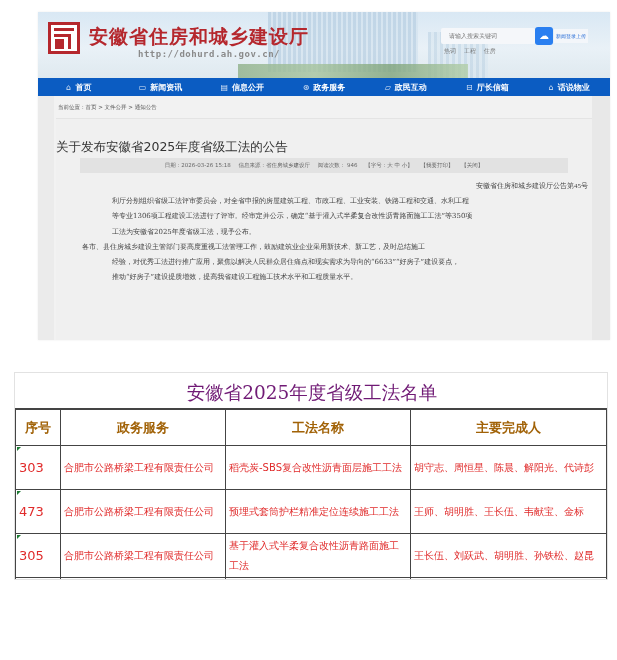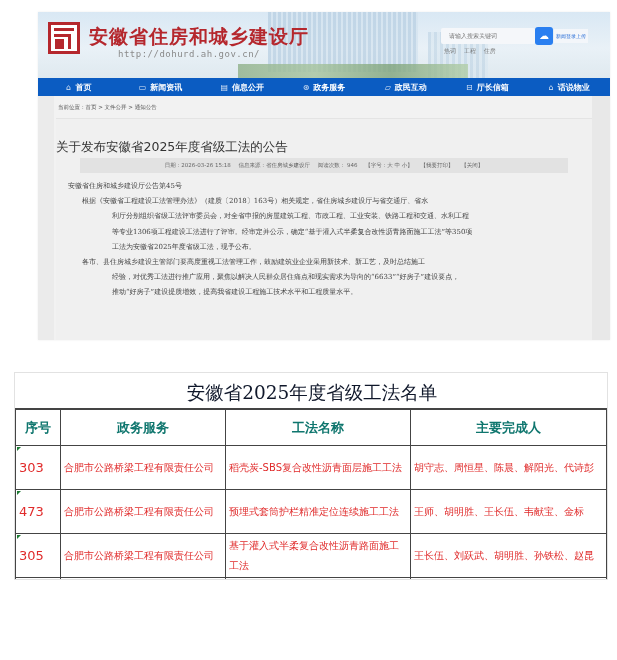--- a/index.html
+++ b/index.html
@@ -15,49 +15,49 @@
   .building2 { position: absolute; left: 390px; top: 20px; width: 60px; height: 46px;
     background: repeating-linear-gradient(90deg, #bcd2e3 0 3px, #d8e6f0 3px 6px); opacity: .6; }
   .trees { position: absolute; left: 200px; top: 52px; width: 230px; height: 14px;
     background: linear-gradient(90deg, #8fb089, #a7c49e, #7fa37a, #b3cfa9); opacity: .8; }
   .logo-box { position: absolute; left: 10px; top: 10px; width: 32px; height: 32px; border: 3px solid #b5272d; background: #fff; }
   .logo-box .l1 { position: absolute; left: 3px; top: 3px; width: 20px; height: 3px; background: #b5272d; }
   .logo-box .l2 { position: absolute; left: 3px; top: 9px; width: 14px; height: 3px; background: #b5272d; }
   .logo-box .l3 { position: absolute; left: 4px; top: 14px; width: 9px; height: 10px; background: #b5272d; }
   .logo-box .l4 { position: absolute; left: 17px; top: 9px; width: 3px; height: 15px; background: #b5272d; }
   .site-title { position: absolute; left: 51px; top: 12px; font-size: 19px; font-weight: bold; color: #b5272d; letter-spacing: 1px; white-space: nowrap; }
-  .site-url { position: absolute; left: 80px; top: 37px; font-size: 9px; color: #8a8a8a; font-family: "DejaVu Sans Mono", monospace; letter-spacing: .5px; }
+  .site-url { position: absolute; left: 100px; top: 37px; font-size: 9px; color: #8a8a8a; font-family: "DejaVu Sans Mono", monospace; letter-spacing: .5px; font-weight: bold; }
   .search-box { position: absolute; left: 403px; top: 16px; width: 94px; height: 16px; background: #f5f7fa; border-radius: 2px; font-size: 6px; color: #777; padding: 4px 0 0 8px; }
   .search-btn { position: absolute; left: 497px; top: 15px; width: 18px; height: 18px; background: #2a7ff0; border-radius: 3px; color: #fff; font-size: 10px; text-align: center; line-height: 18px; }
   .login-link { position: absolute; left: 516px; top: 17px; width: 34px; height: 14px; background: #f3f6fa; font-size: 5px; color: #2a6fd8; line-height: 14px; padding-left: 2px; white-space: nowrap; }
   .hot-words { position: absolute; left: 406px; top: 35px; font-size: 6px; color: #777; }
   .hot-words span { margin-right: 6px; }
 
   .nav { position: absolute; left: 0; top: 66px; width: 572px; height: 18px; background: #0b5cc2; display: flex; }
   .nav-item { flex: 1; color: #fff; font-size: 8px; font-weight: bold; display: flex; align-items: center; justify-content: center; gap: 4px; white-space: nowrap; }
   .nav-item .ni { font-size: 8px; font-weight: normal; opacity: .85; }
 
   .crumb { position: absolute; left: 20px; top: 92px; font-size: 5.5px; color: #555; }
   .article { position: absolute; left: 18px; top: 106px; width: 536px; height: 230px; background: #f0f0f0; border-top: 1px solid #e4e4e4; }
   .a-title { position: absolute; left: 0; width: 536px; top: 20px; text-align: left; font-size: 12.5px; color: #333; }
   .meta { position: absolute; left: 24px; top: 39px; width: 488px; height: 15px; background: #e2e2e2; font-size: 5.5px; color: #666; text-align: center; line-height: 15px; white-space: nowrap; }
   .meta span { margin: 0 3px; }
   .body-text { position: absolute; left: 12px; top: 60px; width: 520px; font-family: "DejaVu Serif", serif; font-size: 7px; color: #444; line-height: 15.2px; }
   .body-text p { text-indent: 2em; white-space: nowrap; overflow: hidden; }
-  .body-text p.center { text-align: left; text-indent: 0; }
+  .body-text p.center { text-align: right; text-indent: 0; font-family: Liberation Serif, serif; }
   .body-text p.cont { text-indent: 0; margin-left: 44px; }
   .scrollbar-right { position: absolute; right: 0; top: 84px; width: 18px; height: 244px; background: #e8e8e8; }
   .scrollbar-left { position: absolute; left: 0; top: 84px; width: 16px; height: 244px; background: #ebebeb; }
 
   
   .sheet { position: absolute; left: 14px; top: 372px; width: 594px; height: 208px; background: #fff; border: 1px solid #e2e2e2; overflow: hidden; }
-  .sheet-title { position: absolute; left: 0; top: 0; width: 594px; height: 36px; text-align: center; font-family: "DejaVu Serif", serif; font-size: 18.5px; color: #0f172a; line-height: 40px; border-bottom: 1px solid #444; }
+  .sheet-title { position: absolute; left: 0; top: 0; width: 594px; height: 36px; text-align: center; font-family: "DejaVu Serif", serif; font-size: 18.5px; color: #701a75; line-height: 40px; border-bottom: 1px solid #444; }
   table.t { position: absolute; left: 0; top: 36px; border-collapse: collapse; }
   table.t th, table.t td { border: 1px solid #444; vertical-align: middle; }
-  table.t th { height: 36px; font-size: 13px; font-weight: bold; color: #0f766e; text-align: center; }
+  table.t th { height: 36px; font-size: 13px; font-weight: bold; color: #a16207; text-align: center; }
   table.t td { height: 44px; font-size: 10px; color: #e02b2b; line-height: 20px; padding: 0 3px; text-align: left; position: relative; }
   table.t td.num { text-align: left; font-size: 13px; }
   table.t td.num::before { content: ""; position: absolute; left: 1px; top: 1px; border-top: 4px solid #1e7b34; border-right: 4px solid transparent; }
   table.t tr.partial td { height: 6px; padding: 0; }
 </style>
 </head>
 <body>
 
 <div class="site">
   <div class="banner">
@@ -125,21 +125,20 @@
     <div class="meta">
       <span>日期：2026-03-26 15:18</span>
       <span>信息来源：省住房城乡建设厅</span>
       <span>阅读次数：  946</span>
       <span>【字号：大 中 小】</span>
       <span>【我要打印】</span>
       <span>【关闭】</span>
     </div>
     <div class="body-text">
       <p class="center">安徽省住房和城乡建设厅公告第45号</p>
-      <p>根据《安徽省工程建设工法管理办法》（建质〔2018〕163号）相关规定，省住房城乡建设厅与省交通厅、省水</p>
       <p class="cont">利厅分别组织省级工法评审委员会，对全省申报的房屋建筑工程、市政工程、工业安装、铁路工程和交通、水利工程</p>
       <p class="cont">等专业1306项工程建设工法进行了评审。经审定并公示，确定“基于灌入式半柔复合改性沥青路面施工工法”等350项</p>
       <p class="cont">工法为安徽省2025年度省级工法，现予公布。</p>
       <p>各市、县住房城乡建设主管部门要高度重视工法管理工作，鼓励建筑业企业采用新技术、新工艺，及时总结施工</p>
       <p class="cont">经验，对优秀工法进行推广应用，聚焦以解决人民群众居住痛点和现实需求为导向的“6633”“好房子”建设要点，</p>
       <p class="cont">推动“好房子”建设提质增效，提高我省建设工程施工技术水平和工程质量水平。</p>
     </div>
   </div>
 </div>
 

